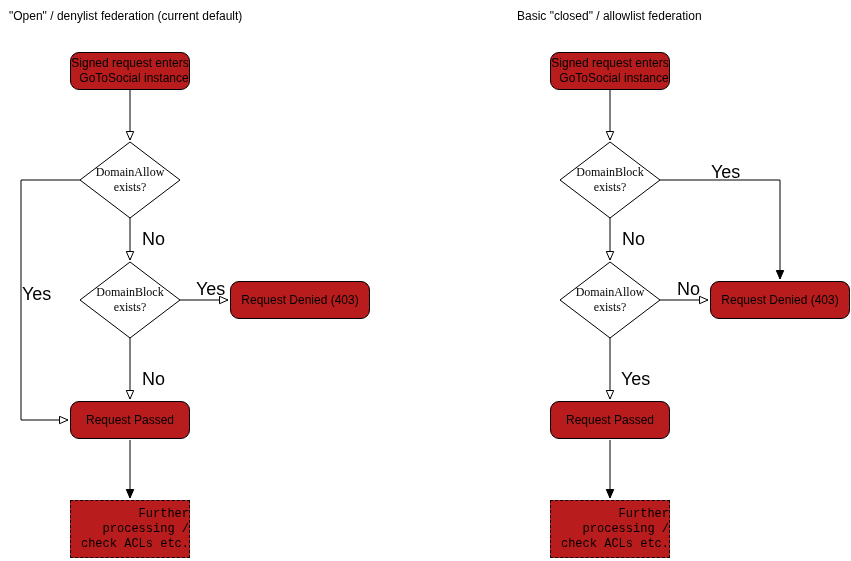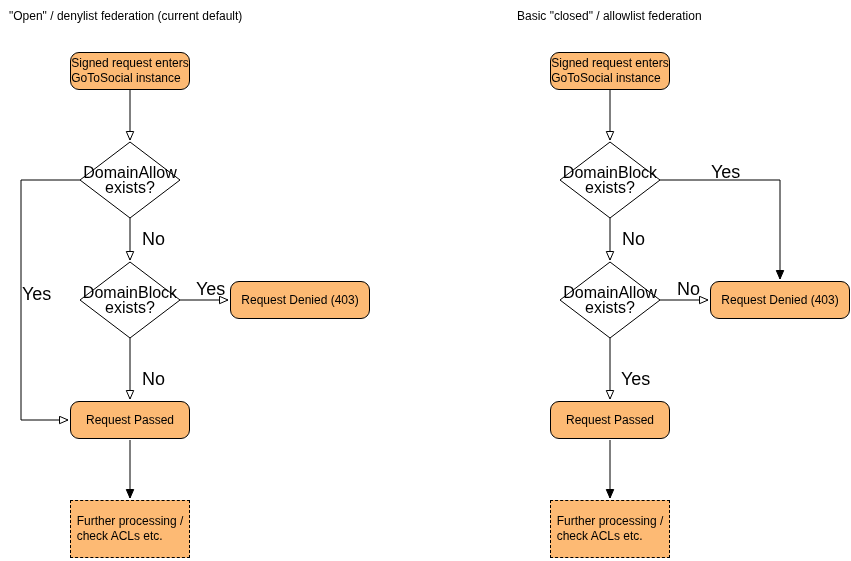--- a/index.html
+++ b/index.html
@@ -14,35 +14,36 @@
   .wires{position:absolute;left:0;top:0;width:851px;height:561px;}
   .chart-title{
     position:absolute;
     font-size:12px;line-height:14px;
     white-space:nowrap;
   }
   .node{
     position:absolute;
     box-sizing:border-box;
     border:1px solid #000000;
-    background:#fdba74;
+    background:#b91c1c;
     display:flex;align-items:center;justify-content:center;
-    text-align:left;
+    text-align:right;
     font-size:12px;line-height:15px;
     white-space:pre-line;
   }
   .rounded{border-radius:9px;}
-  .dashed{border-style:dashed;}
+  .dashed{border-style:dashed;font-family:Liberation Mono, monospace;}
   .diamond-label{
     position:absolute;
     display:flex;align-items:center;justify-content:center;
     text-align:center;
-    font-size:16px;line-height:15px;
+    font-size:12px;line-height:15px;
     white-space:pre-line;
     pointer-events:none;
+    font-family:Liberation Serif, serif;
   }
   .edge-label{
     position:absolute;
     font-size:18px;line-height:13px;
     white-space:nowrap;
   }
 </style>
 </head>
 <body>
 

